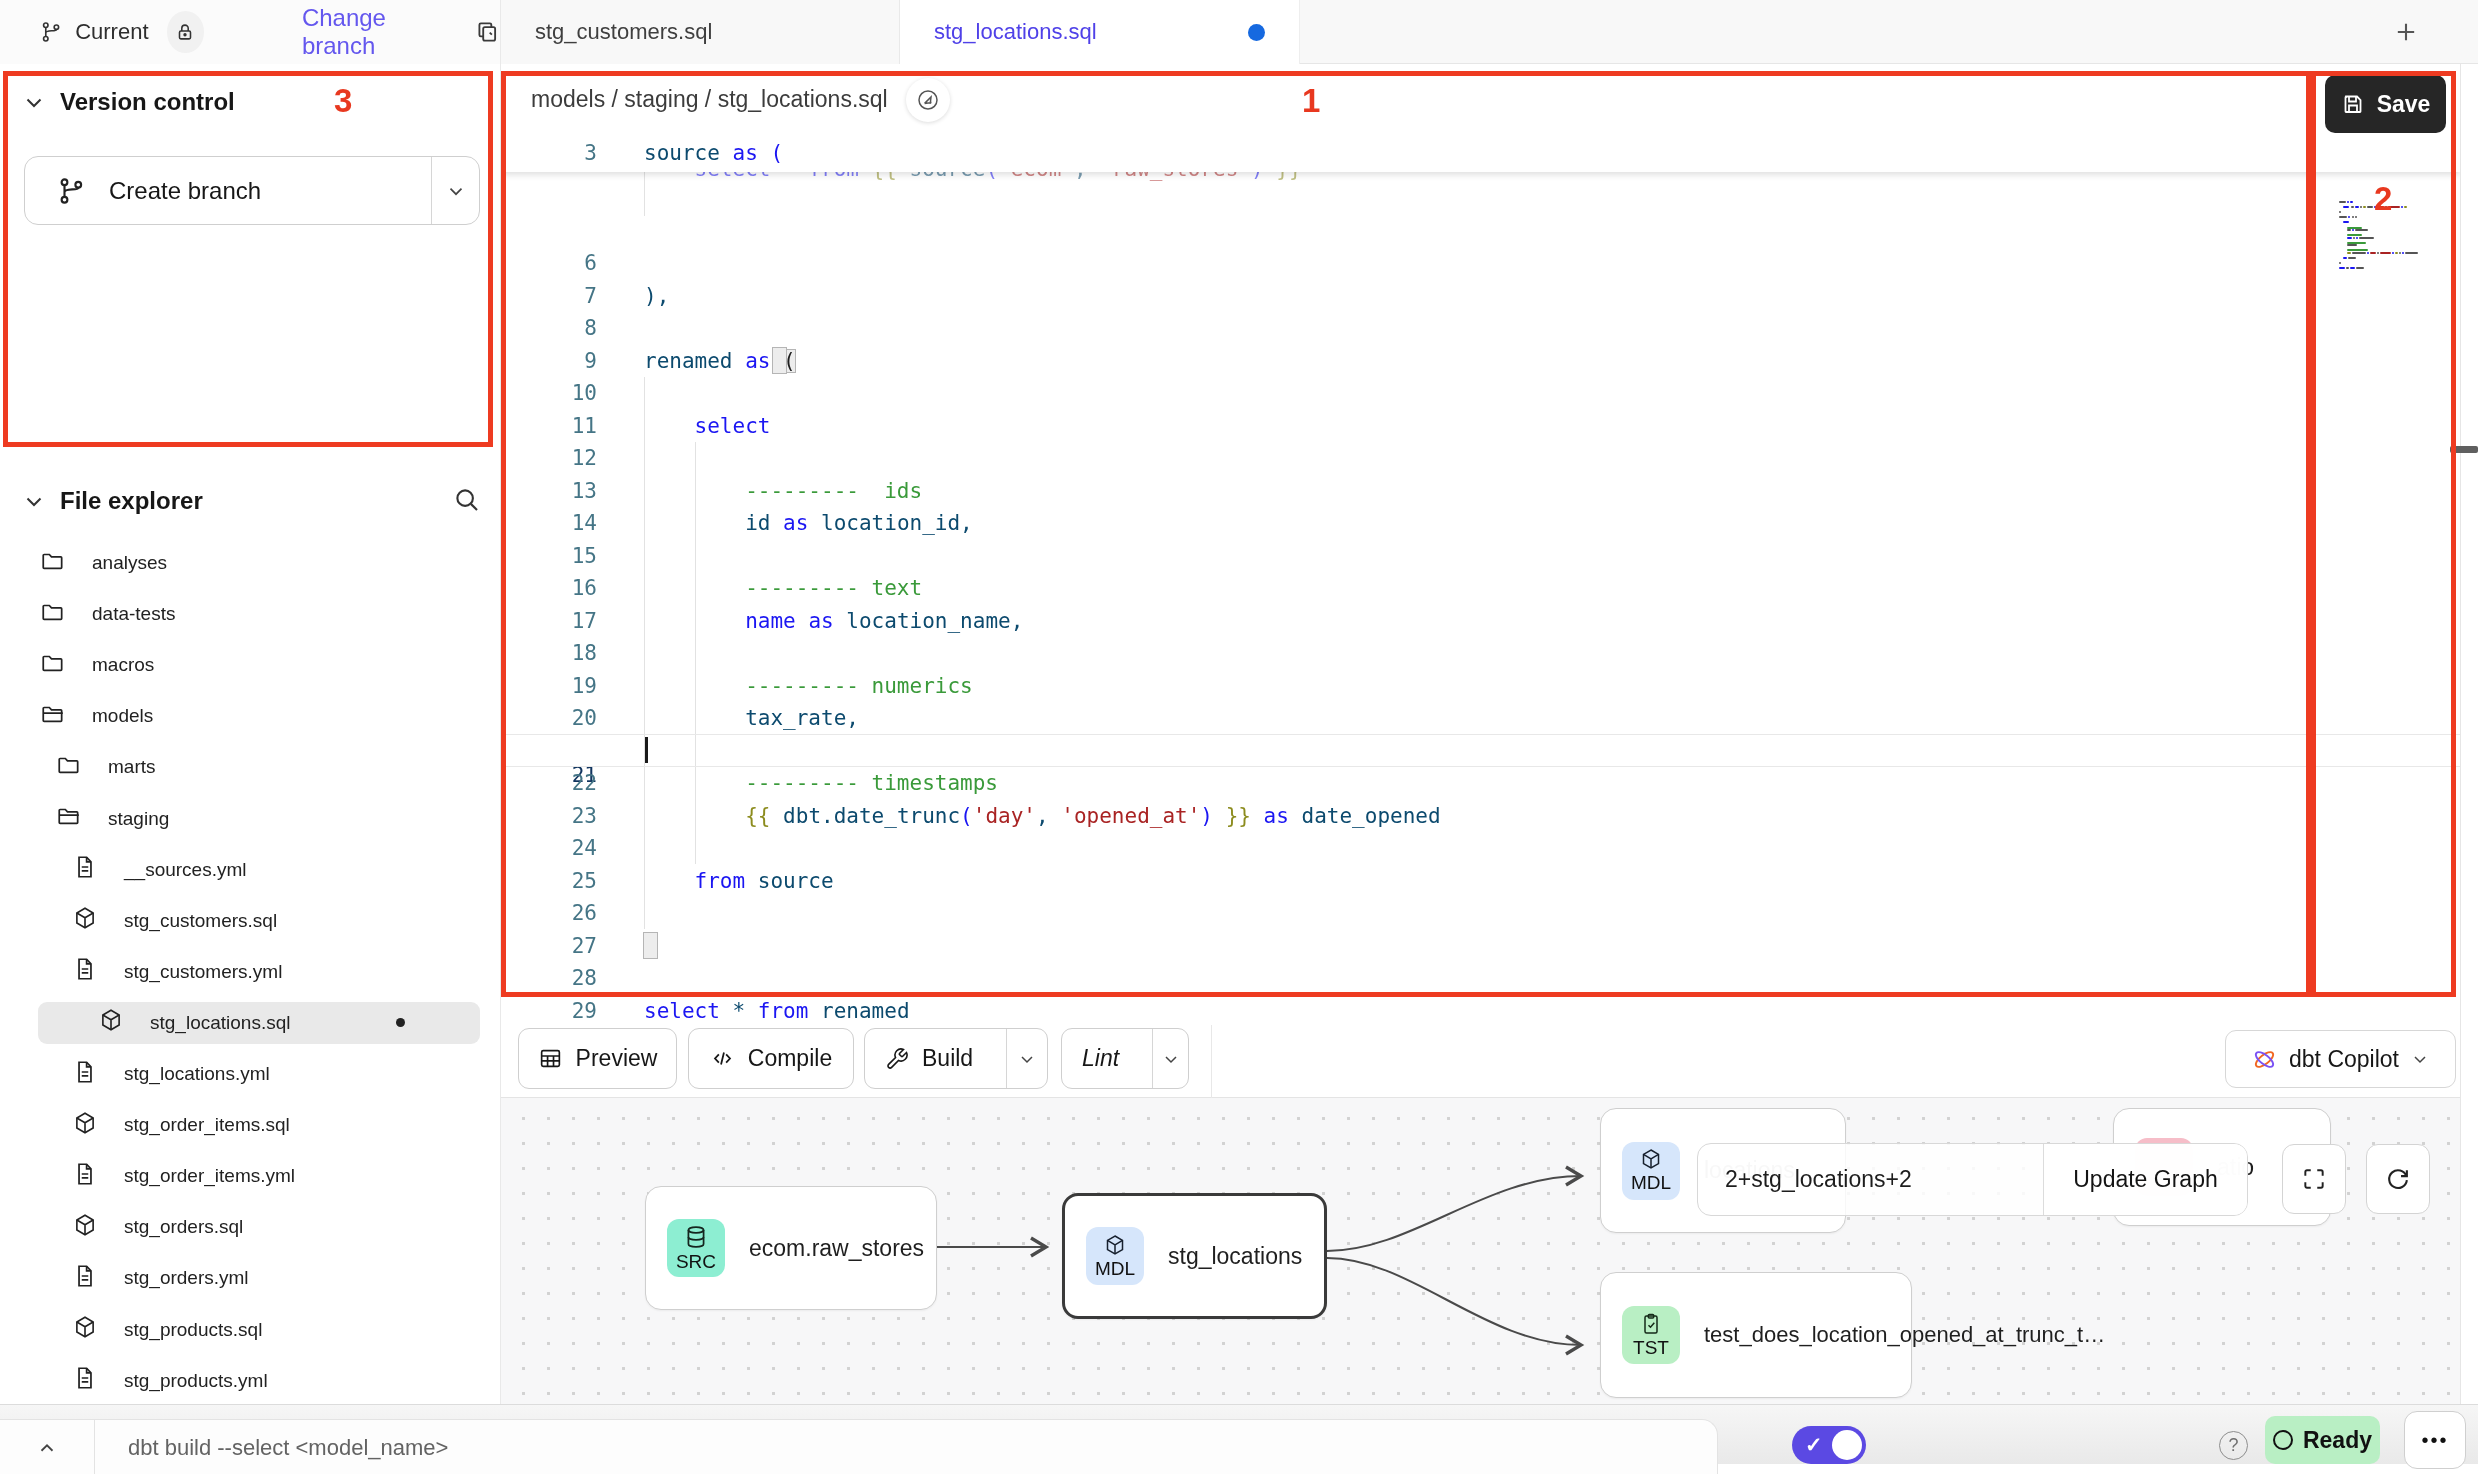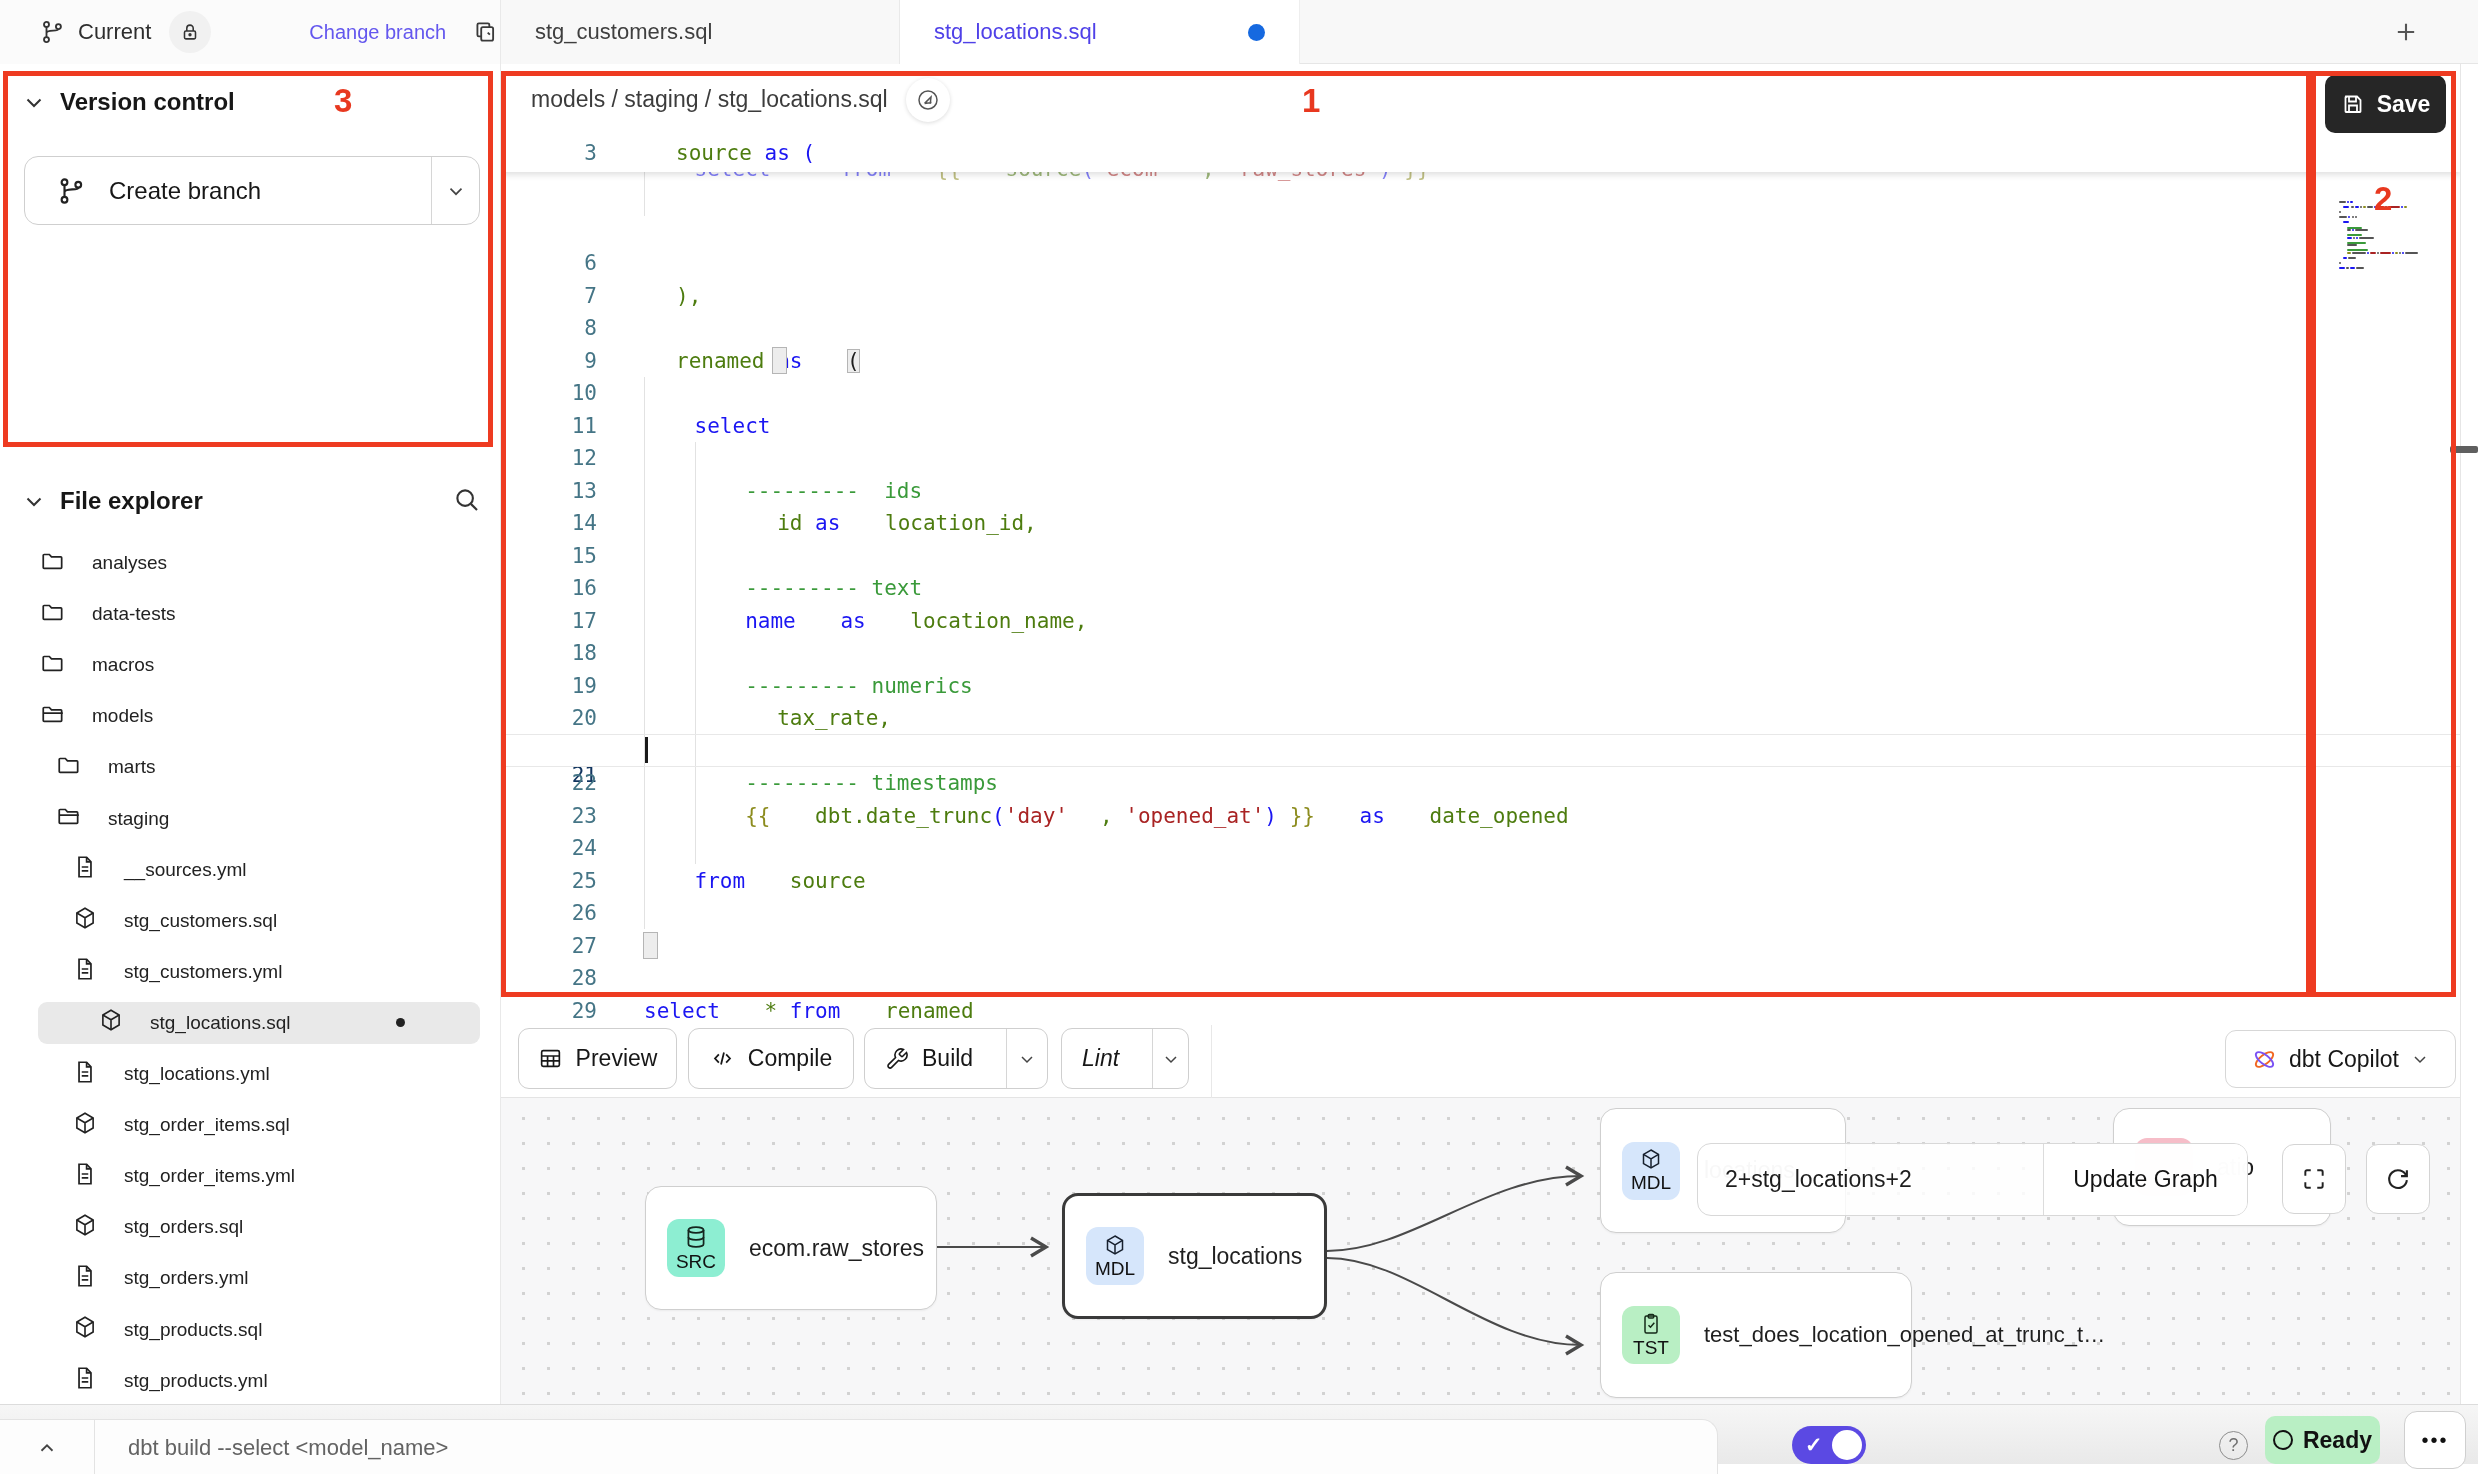--- a/index.html
+++ b/index.html
@@ -8,21 +8,21 @@
   #app { position:relative; width:2478px; height:1474px; overflow:hidden; background:#fff; }
   .abs { position:absolute; }
   .row { display:flex; align-items:center; }
   svg.ic { display:block; }
 
   
   #topbar { left:0; top:0; width:2478px; height:64px; background:#f8f8f8; border-bottom:1px solid #e6e6e6; }
   #topbar-left { left:0; top:0; width:501px; height:64px; background:#fbfbfb; border-right:1px solid #e9e9e9; padding-left:40px; gap:12px; }
   .current-label { font-size:22px; color:#2e2e2e; }
   .lock-pill { width:42px; height:42px; border-radius:50%; background:#f1f1f1; display:flex; align-items:center; justify-content:center; margin-left:6px; }
-  .change-branch { font-size:20px; color:#6457ee; margin-left:86px; }
+  .change-branch { font-size:24px; color:#6457ee; margin-left:86px; }
   .copy-btn { margin-left:14px; }
   .tab { top:0; height:64px; display:flex; align-items:center; padding:0 34px; font-size:22px; color:#3f3f3f; background:#f8f8f8; border-right:1px solid #e9e9e9; }
   #tab-1 { left:501px; width:399px; }
   #tab-2 { left:900px; width:400px; background:#fff; color:#4f41e8; border-right:1px solid #eee; }
   .dirty-dot { width:17px; height:17px; border-radius:50%; background:#1669e0; margin-left:auto; }
   #new-tab { left:2384px; top:10px; width:44px; height:44px; display:flex; align-items:center; justify-content:center; }
 
   
   #sidebar { left:0; top:64px; width:501px; height:1340px; background:#fff; border-right:1px solid #e9e9e9; }
   .panel-header { display:flex; align-items:center; gap:14px; font-size:24px; font-weight:700; color:#171717; }
@@ -38,21 +38,21 @@
 
   
   #editor { left:501px; top:64px; width:1959px; height:1340px; background:#fff; }
   #breadcrumb-bar { left:0; top:0; width:1959px; height:71px; display:flex; align-items:center; padding-left:30px; gap:18px; }
   #breadcrumb { font-size:23px; color:#3c3c3c; }
   #copilot-circle { width:44px; height:44px; border-radius:50%; background:#fff; box-shadow:0 1px 4px rgba(0,0,0,.14); display:flex; align-items:center; justify-content:center; }
   #code-area { left:0; top:71px; width:1959px; height:946px; overflow:hidden; }
   .ln { position:absolute; left:4px; width:92px; text-align:right; font:21px/32.5px "DejaVu Sans Mono", monospace; color:#457586; }
   .ln.cur { color:#12355f;margin-top:24px; }
   .ct { position:absolute; left:143px; white-space:pre; font:21px/32.5px "DejaVu Sans Mono", monospace; color:#1e1e1e; }
-  .tk-kw { color:#1b16f2; } .tk-pl { color:#4d7c0f;margin-left:32px; } .tk-cm { color:#3a9a3a; }
+  .tk-kw { color:#1b16f2; } .tk-pl { color:#0c4a6e; } .tk-cm { color:#3a9a3a; }
   .tk-str { color:#a92323; } .tk-jj { color:#8c8c1e; } .tk-pu { color:#1b16f2; }
   .tk-brk { background:#ededed; box-shadow:inset 0 0 0 1px #b5b5b5; }
   #sticky-line { left:0; top:0; width:1959px; height:37px; background:#fff; box-shadow:0 3px 6px rgba(0,0,0,.12); z-index:5; }
   #sticky-line .ln, #sticky-line .ct { line-height:37px; }
   #partial-line { left:0; top:37px; width:1959px; height:13px; overflow:hidden; opacity:.55; z-index:4; }
   #partial-line .ct { top:-19px; }
   .guide { position:absolute; width:1px; background:#e2e2e2; }
   .curline-b { position:absolute; left:0; width:1959px; height:1px; background:#e8e8e8; }
   #cursor { position:absolute; left:144px; width:2.5px; height:26px; background:#1a1a1a; }
   #minimap { left:1836px; top:66px; width:116px; height:80px; }

